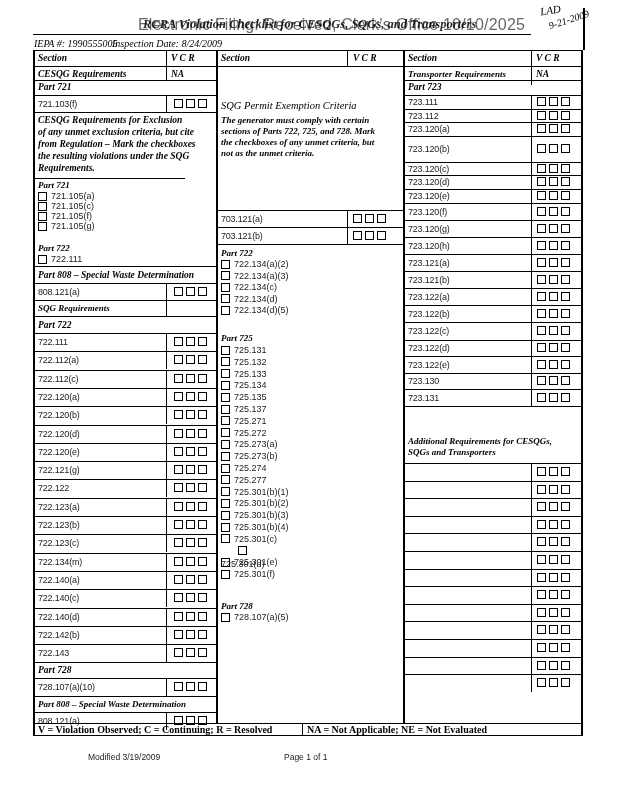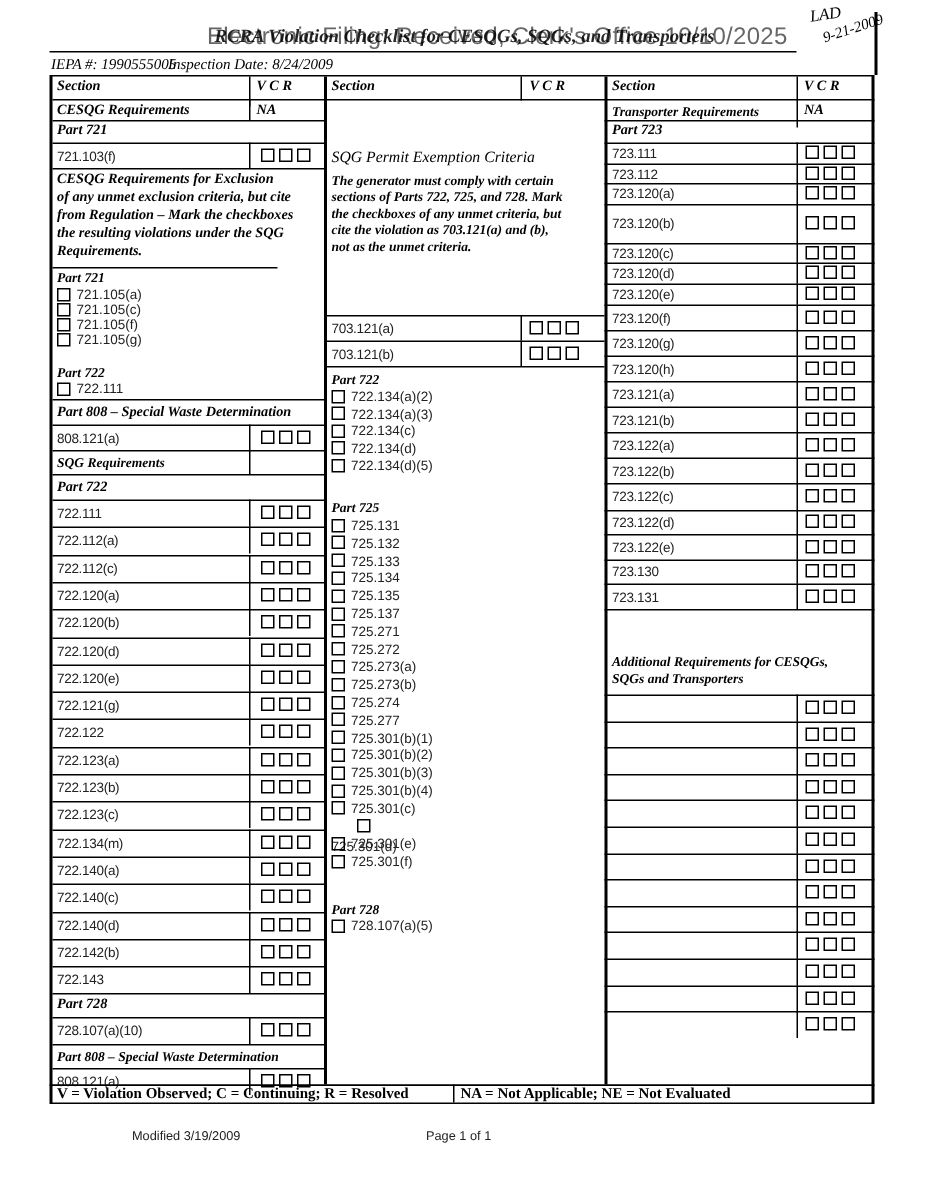--- a/index.html
+++ b/index.html
@@ -278,21 +278,20 @@
         <span class="cb"></span>
         <span class="cb"></span>
       </div>
     </div>
   <div id="col2">
       <div class="cell hdr" style="left:186px;top:50px;font-size:10.5px;font-weight:normal;">SQG Permit Exemption Criteria</div>
       <div class="note" style="left:186px;top:64px;width:180px;font-size:9px;line-height:11px;">
         <div>The generator must comply with certain</div>
         <div>sections of Parts 722, 725, and 728. Mark</div>
         <div>the checkboxes of any unmet criteria, but</div>
-        <div>cite the violation as 703.121(a) and (b),</div>
         <div>not as the unmet criteria.</div>
       </div>
       <div class="hline" style="left:181px;top:159px;width:187px;"></div>
       <div class="cell sec" style="left:186px;top:164px;">703.121(a)</div>
       <div class="vline" style="left:312px;top:159px;height:17px;"></div>
       <div class="boxes" style="left:318px;top:163px;">
         <span class="cb"></span>
         <span class="cb"></span>
         <span class="cb"></span>
       </div>

